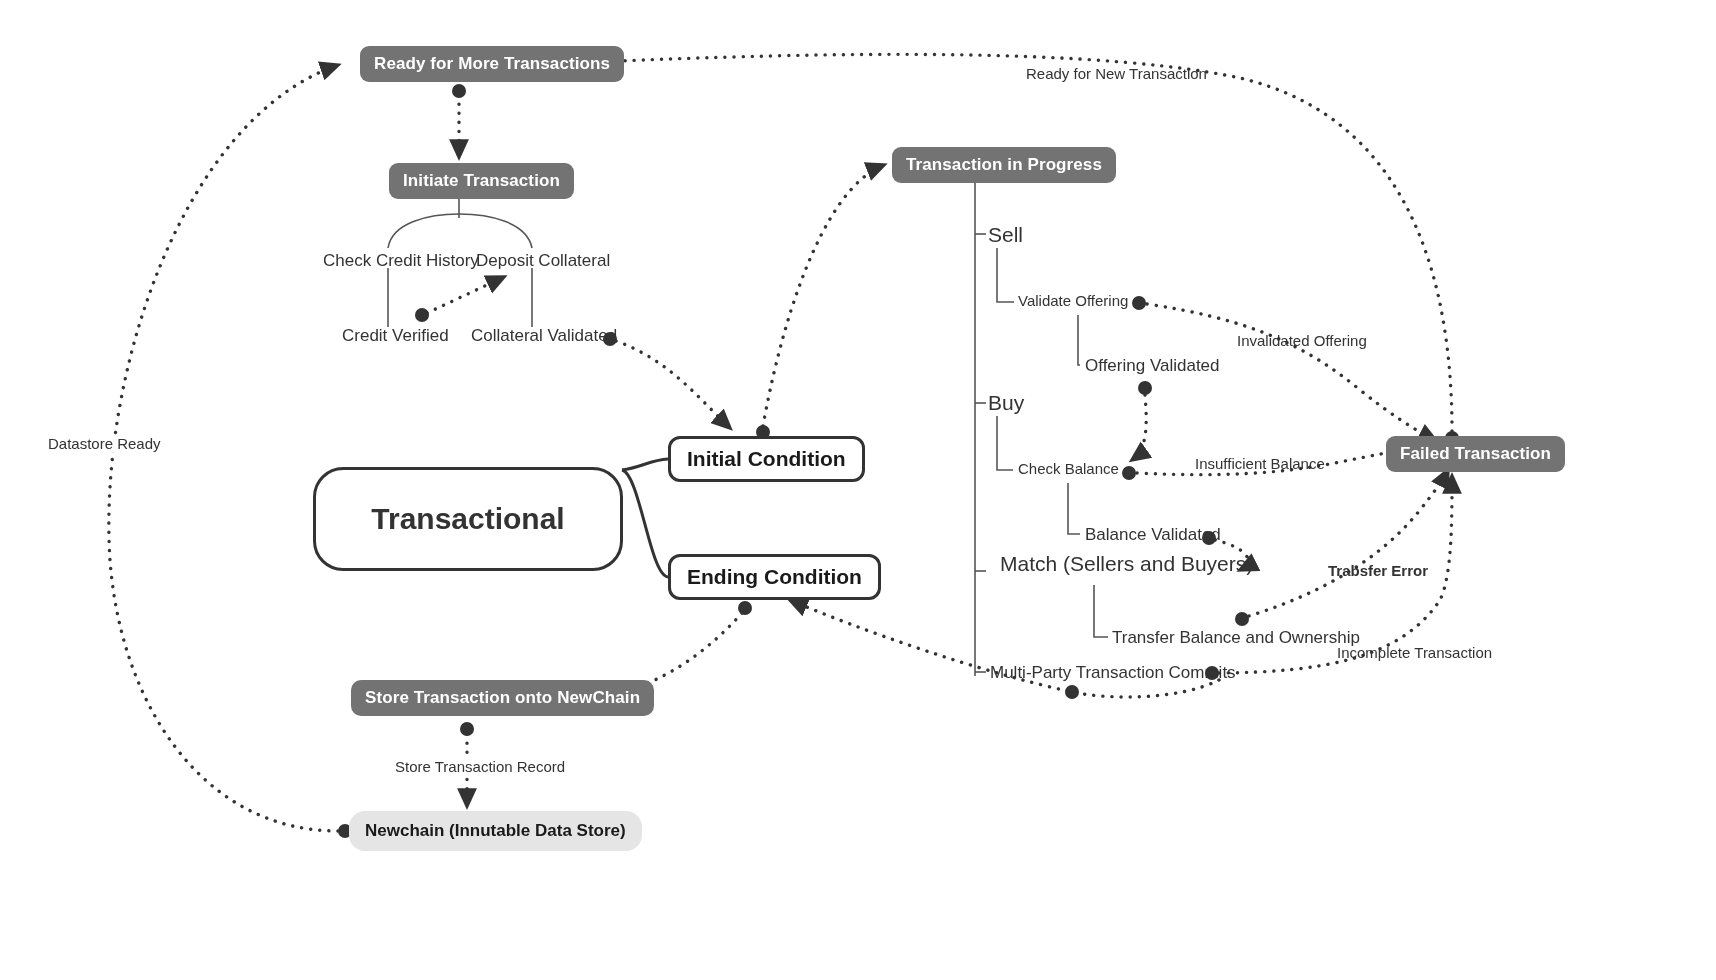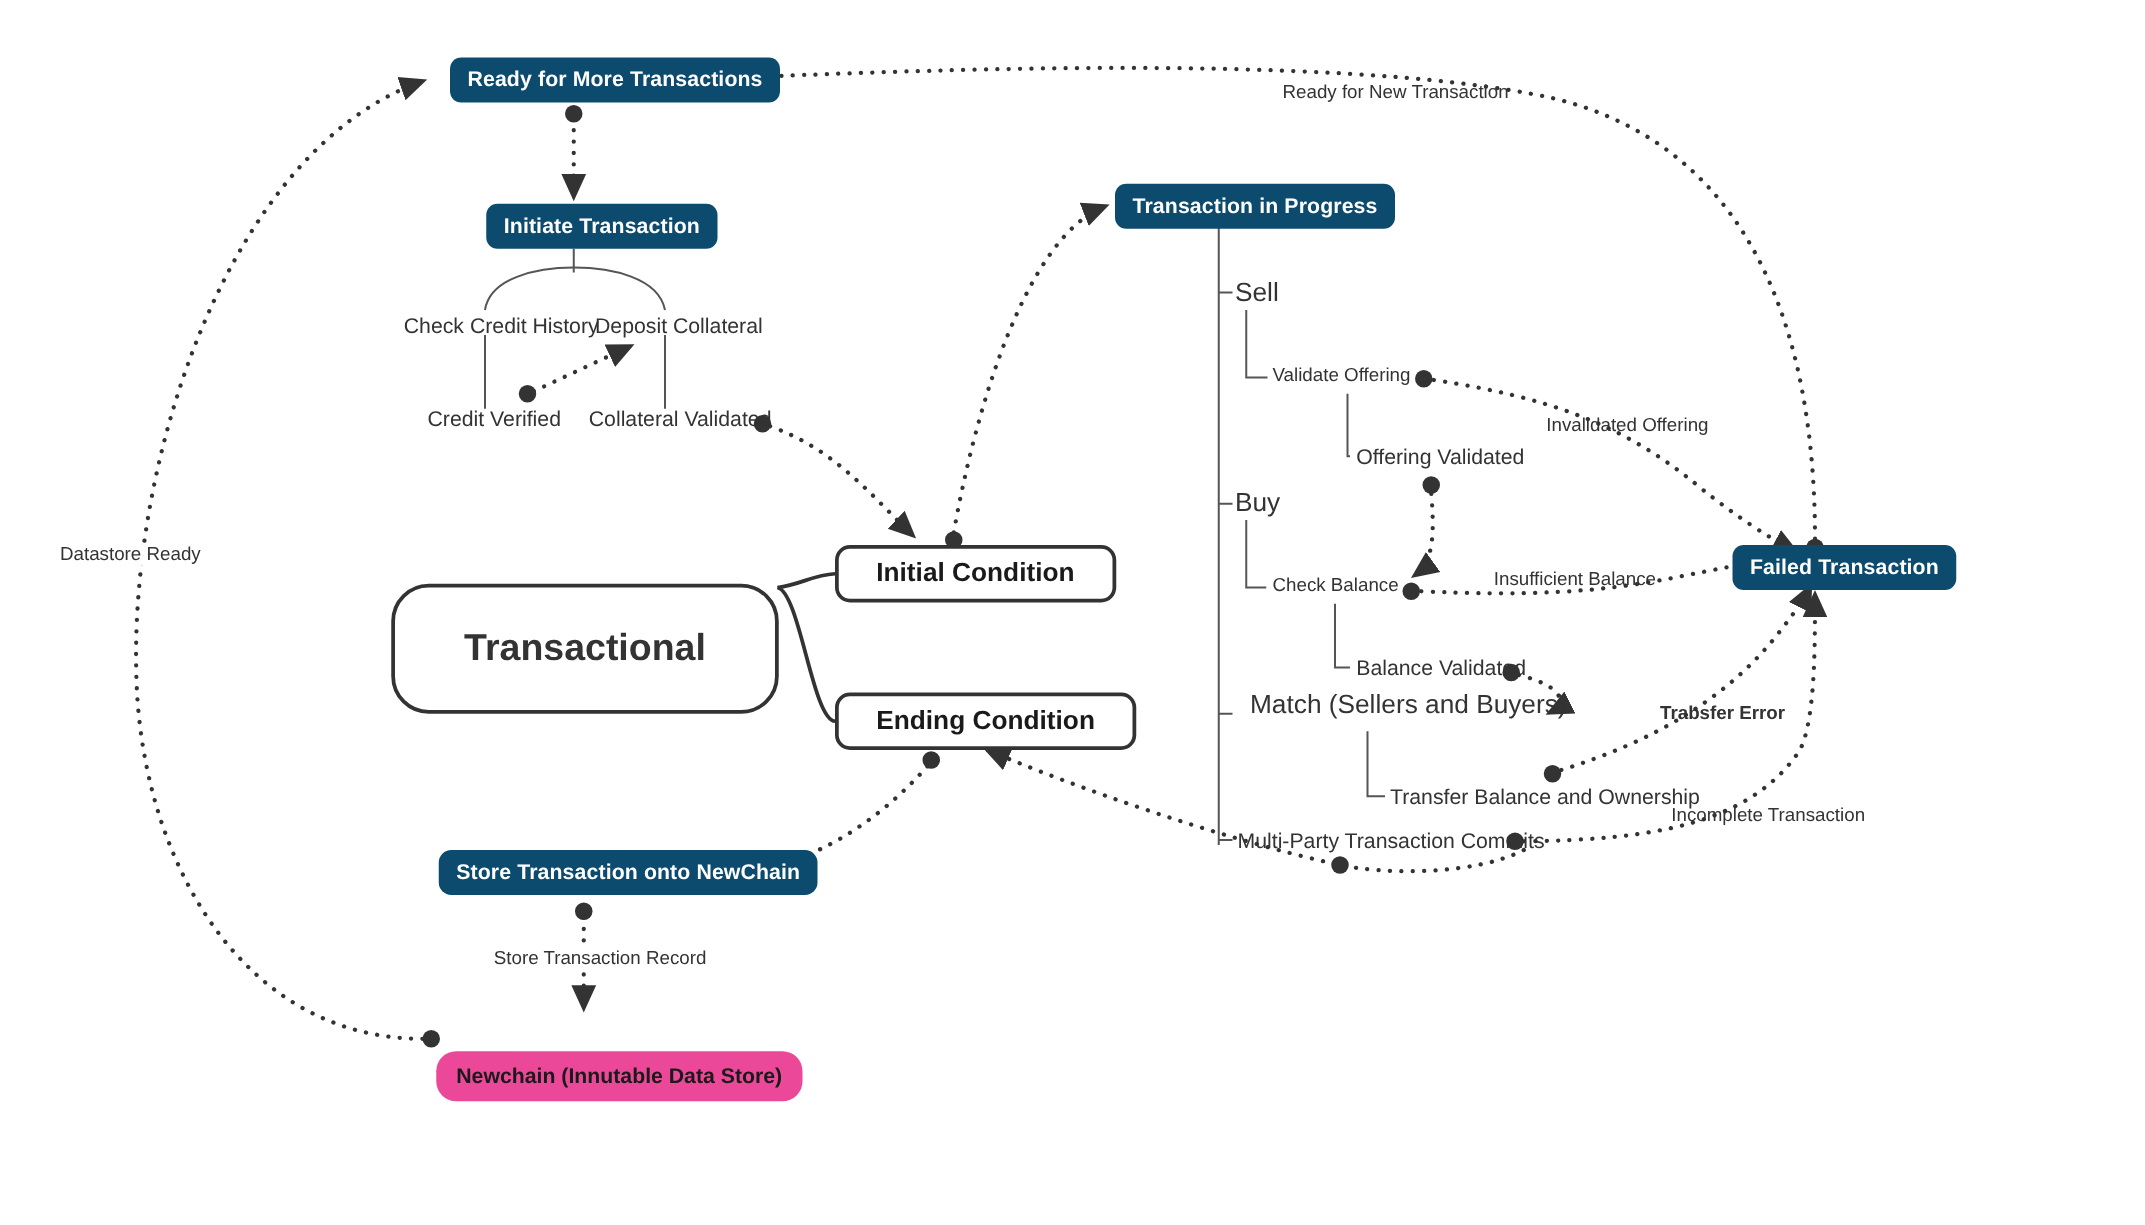--- a/index.html
+++ b/index.html
@@ -2,26 +2,26 @@
 <html><head>
 <meta charset="utf-8">
 <style>
   html,body{margin:0;padding:0;background:#ffffff;}
   body{width:1716px;height:980px;position:relative;overflow:hidden;
        font-family:"Liberation Sans","DejaVu Sans",sans-serif;}
   #stage{position:absolute;inset:0;width:1716px;height:980px;}
   svg.layer{position:absolute;left:0;top:0;width:1716px;height:980px;overflow:visible;}
   .node{position:absolute;box-sizing:border-box;display:flex;align-items:center;
         justify-content:center;white-space:nowrap;}
-  .dark{background:#0c4a6e;color:#ffffff;border-radius:9px;font-weight:bold;font-size:17px;
+  .dark{background:#737373;color:#ffffff;border-radius:9px;font-weight:bold;font-size:17px;
         padding:0 14px;height:36px;letter-spacing:.1px;}
-  .yellow{background:#ec4899;color:#1a1a1a;border-radius:16px;font-weight:bold;font-size:17px;
-          padding:0 16px;height:40px;margin-top:30px;}
+  .yellow{background:#e5e5e5;color:#1a1a1a;border-radius:16px;font-weight:bold;font-size:17px;
+          padding:0 16px;height:40px;}
   .outline{background:#ffffff;border:3px solid #333333;border-radius:12px;color:#1a1a1a;
-           font-weight:bold;font-size:21px;padding:0 30px;height:46px;}
+           font-weight:bold;font-size:21px;padding:0 16px;height:46px;}
   .root{background:#ffffff;border:3px solid #333333;border-radius:30px;color:#333333;
         font-weight:bold;font-size:30px;line-height:1.18;text-align:center;
         flex-direction:column;white-space:normal;}
   .tlabel{position:absolute;color:#333333;white-space:nowrap;}
   .branch1{font-size:21px;}
   .branch2{font-size:15px;}
   .branch3{font-size:17px;}
   .edge-label{position:absolute;font-size:15px;color:#333333;white-space:nowrap;}
 </style>
 </head>

